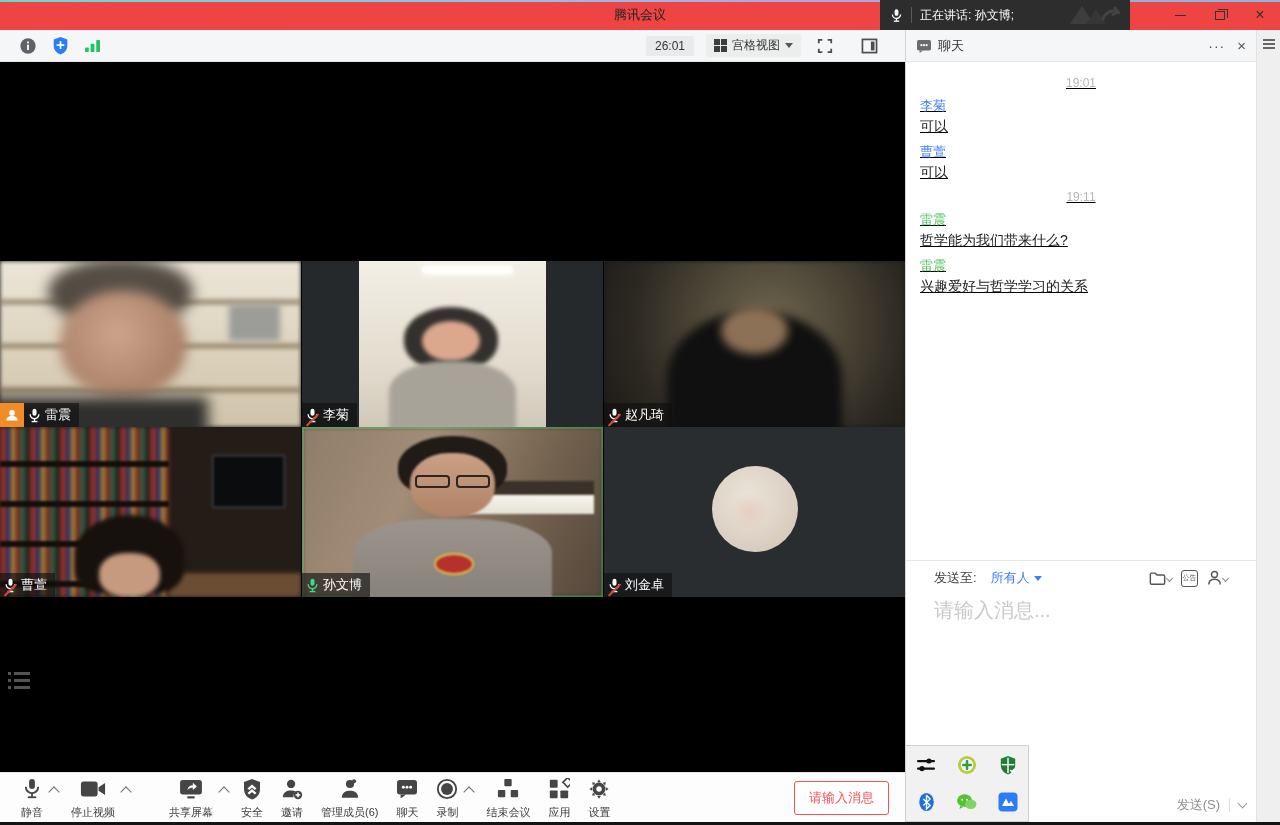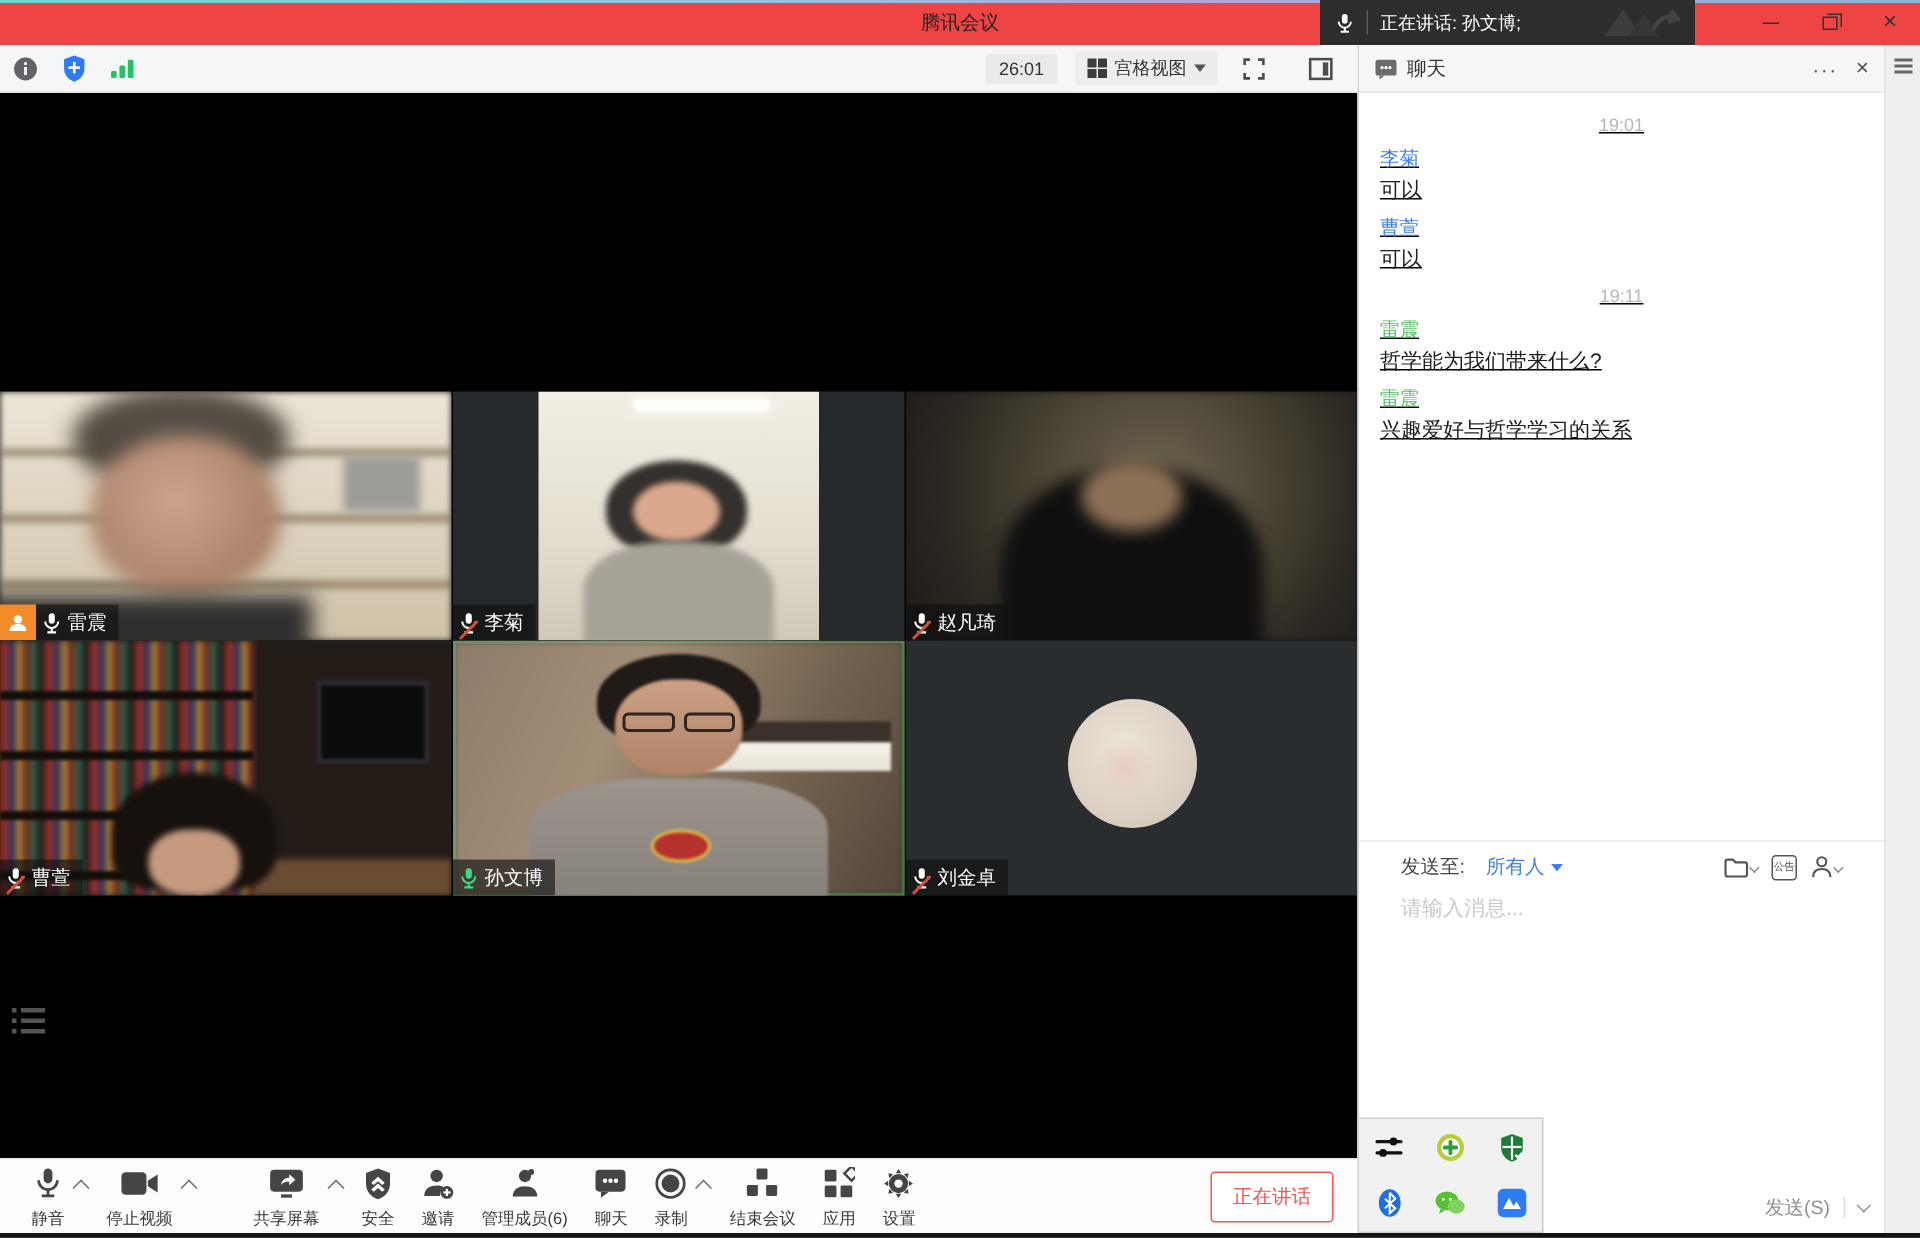--- a/index.html
+++ b/index.html
@@ -21,21 +21,21 @@
   #win-controls { position:absolute; right:0; top:0; height:30px; display:flex; align-items:center; }
   .winbtn { width:40px; height:30px; display:flex; align-items:center; justify-content:center; color:#333; cursor:pointer; }
   .glyph-min { width:11px; height:1px; background:#333; }
   .glyph-restore { width:10px; height:9px; border:1px solid #333; position:relative; }
   .glyph-restore:before { content:''; position:absolute; left:2px; top:-3px; width:9px; height:8px;
     border:1px solid #333; border-left:none; border-bottom:none; }
   .glyph-close { font-size:16px; line-height:1; }
 
   
   #view-toolbar { position:absolute; left:0; top:30px; width:905px; height:32px; background:#f5f6f7;
-    border-bottom:1px solid #e3e3e3; display:flex; align-items:center; padding:0 5px; }
+    border-bottom:1px solid #e3e3e3; display:flex; align-items:center; padding:0 16px; }
   .tb-ico { width:24px; height:22px; display:flex; align-items:center; justify-content:center; margin-right:8px; cursor:pointer; }
   #view-toolbar .right { margin-left:auto; display:flex; align-items:center; gap:12px; }
   #timer-box { background:#e9eaeb; border-radius:2px; padding:3px 9px; font-size:12px; color:#333; }
   #view-mode-btn { display:flex; align-items:center; gap:5px; background:#eceded; border-radius:2px;
     padding:3px 8px; font-size:12px; color:#333; cursor:pointer; }
   .grid-glyph { width:13px; height:13px; display:grid; grid-template-columns:6px 6px; grid-template-rows:6px 6px; gap:1px; }
   .grid-glyph i { background:#3c3c3c; }
   .caret-down { width:0; height:0; border-left:4px solid transparent; border-right:4px solid transparent; border-top:5px solid #555; }
 
   
@@ -56,21 +56,21 @@
   #chat-footer { border-top:1px solid #e8e8e8; padding:8px 28px 0; }
   #send-to-row { display:flex; align-items:center; font-size:13px; }
   #send-to-row .lbl { color:#444; }
   #send-to-row .val { color:var(--name-blue,#3f7ef7); margin-left:14px; cursor:pointer; }
   #send-to-row .caret-down { border-top-color:var(--name-blue,#3f7ef7); margin-left:4px; display:inline-block; }
   #send-to-row .right { margin-left:auto; display:flex; align-items:center; gap:9px; }
   .mini-caret { width:5px; height:5px; border-right:1.4px solid #888; border-bottom:1.4px solid #888;
     transform:rotate(45deg); margin-left:1px; }
   .badge-box { width:17px; height:17px; border:1.4px solid #555; border-radius:3px; font-size:7px;
     color:#555; display:flex; align-items:center; justify-content:center; }
-  #chat-input { width:100%; height:110px; border:none; outline:none; resize:none; font-size:14px;
+  #chat-input { width:100%; height:110px; border:none; outline:none; resize:none; font-size:20px;
     font-family:inherit; color:#333; margin-top:10px; background:transparent; }
   #chat-input::placeholder { color:#c9c9c9; }
   #send-row { position:absolute; right:10px; bottom:8px; display:flex; align-items:center; gap:9px; }
   #send-btn { font-size:13px; color:#8f8f8f; cursor:pointer; }
   #send-row .sep { width:1px; height:14px; background:#ddd; }
   #send-caret { width:7px; height:7px; border-right:1.5px solid #999; border-bottom:1.5px solid #999;
     transform:rotate(45deg); margin-top:-3px; cursor:pointer; }
   #right-strip { position:absolute; left:1256px; top:30px; width:24px; height:792px; background:#efefef;
     border-left:1px solid #e2e2e2; }
   #hamburger { margin:9px auto 0; width:12px; cursor:pointer; }
@@ -617,21 +617,21 @@
       <span class="ic">
         <svg width="22" height="22" viewBox="0 0 24 24" fill="#454545">
           <path d="M12 1.5 l2 3 h-4 Z M12 22.5 l-2 -3 h4 Z M1.5 12 l3 -2 v4 Z M22.5 12 l-3 2 v-4 Z M4.6 4.6 l3.5 0.7 l-2.8 2.8 Z M19.4 19.4 l-3.5 -0.7 l2.8 -2.8 Z M19.4 4.6 l-0.7 3.5 l-2.8 -2.8 Z M4.6 19.4 l0.7 -3.5 l2.8 2.8 Z"></path>
           <circle cx="12" cy="12" r="7"></circle>
             <circle cx="12" cy="12" r="3" fill="#fdfdfd"></circle>
         </svg>
       </span>
       <span class="lb">设置</span>
     </div>
 
-    <button id="end-meeting">正在讲话</button>
+    <button id="end-meeting">请输入消息</button>
   </div>
 
   <div id="tray-popup">
     <span class="tray-ic">
       <svg width="20" height="18" viewBox="0 0 20 18">
           <rect x="1" y="4" width="18" height="2.2" rx="1" fill="#111"></rect>
           <circle cx="13" cy="5" r="2.6" fill="#111"></circle>
           <rect x="1" y="11.5" width="18" height="2.2" rx="1" fill="#111"></rect>
           <circle cx="6" cy="12.6" r="2.6" fill="#111"></circle>
         </svg>

